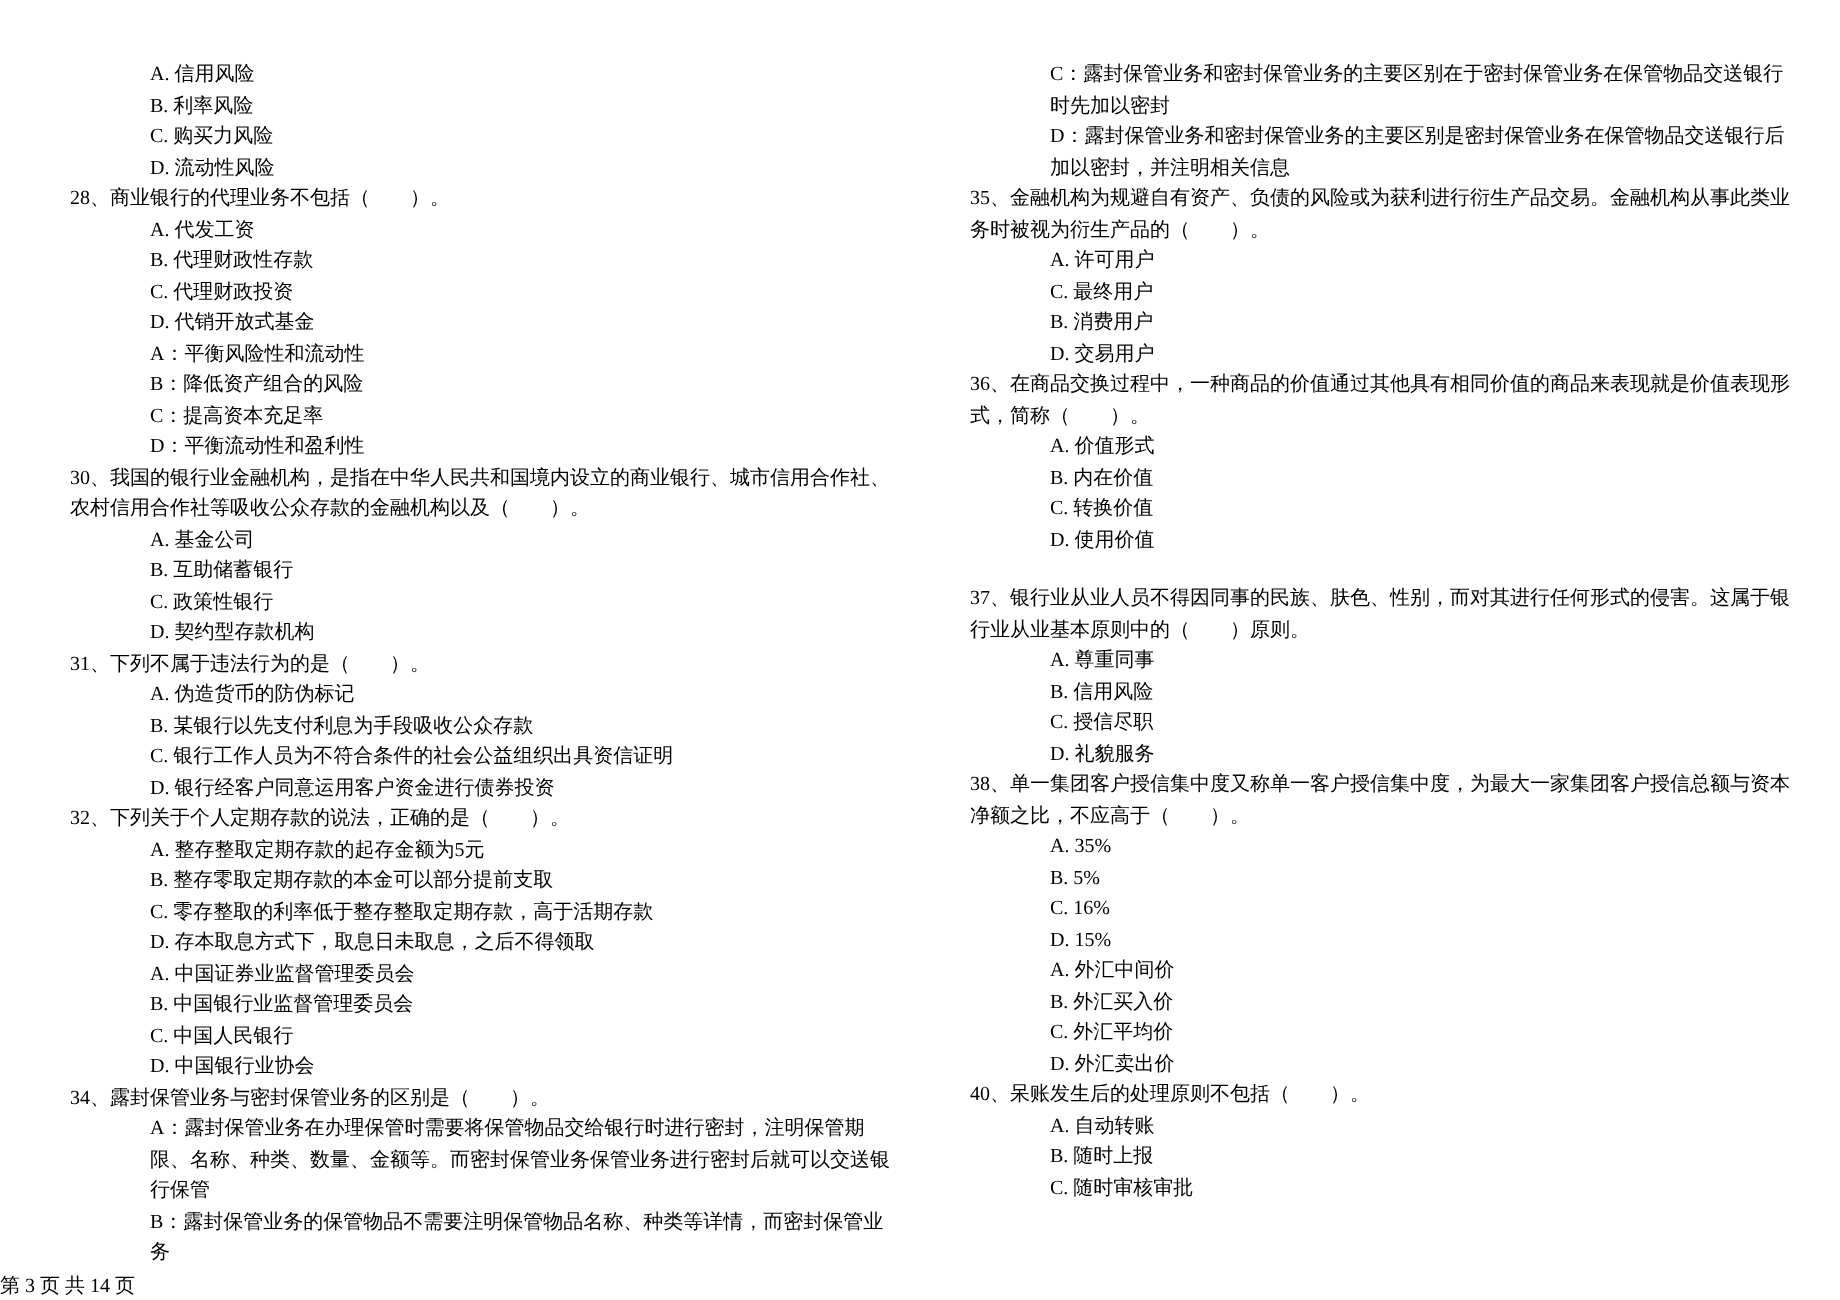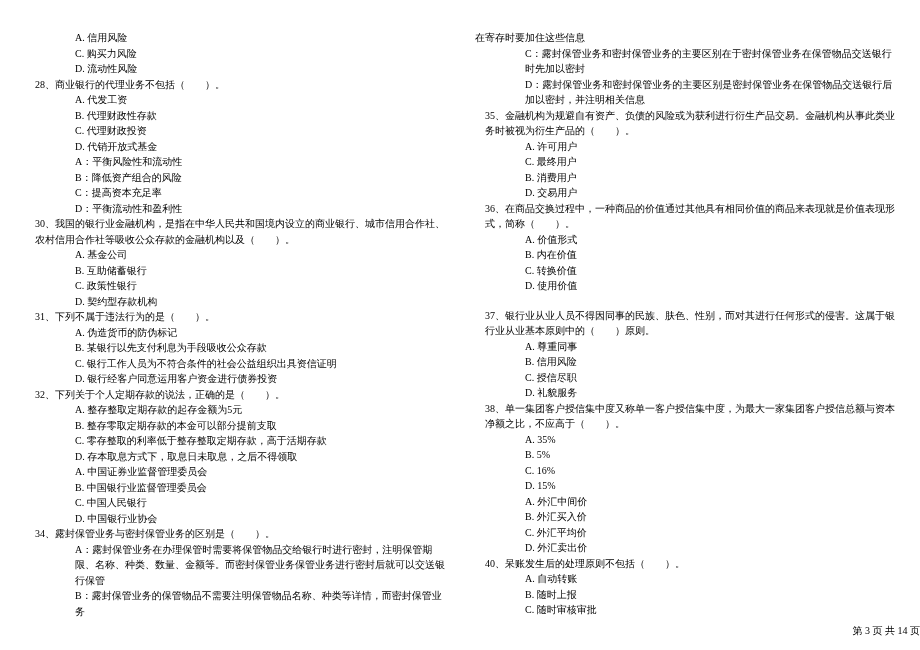--- a/index.html
+++ b/index.html
@@ -19,33 +19,34 @@
     }
     .col {
       flex: 1;
       line-height: 1.55;
     }
     .indent1 { padding-left: 50px; }
     .indent0 { padding-left: 10px; }
     .indent0b { padding-left: 0px; }
     .footer {
       position: absolute;
-      bottom: 12px;
+      bottom: 0;
       left: 0;
       right: 0;
-      text-align: right;
+      text-align: left;
       font-size: 10px;
     }
   </style>
 </head>
 <body>
 
 <div class="columns">
   <div class="col">
     <div class="indent1">A. 信用风险</div>
+    <div class="indent1">B. 利率风险</div>
     <div class="indent1">C. 购买力风险</div>
     <div class="indent1">D. 流动性风险</div>
 
     <div class="indent0">28、商业银行的代理业务不包括（　　）。</div>
     <div class="indent1">A. 代发工资</div>
     <div class="indent1">B. 代理财政性存款</div>
     <div class="indent1">C. 代理财政投资</div>
     <div class="indent1">D. 代销开放式基金</div>
 
     <div class="indent1">A：平衡风险性和流动性</div>
@@ -75,21 +76,20 @@
     <div class="indent1">B. 中国银行业监督管理委员会</div>
     <div class="indent1">C. 中国人民银行</div>
     <div class="indent1">D. 中国银行业协会</div>
 
     <div class="indent0">34、露封保管业务与密封保管业务的区别是（　　）。</div>
     <div class="indent1">A：露封保管业务在办理保管时需要将保管物品交给银行时进行密封，注明保管期限、名称、种类、数量、金额等。而密封保管业务保管业务进行密封后就可以交送银行保管</div>
     <div class="indent1">B：露封保管业务的保管物品不需要注明保管物品名称、种类等详情，而密封保管业务</div>
   </div>
 
   <div class="col">
-    <div class="indent0b">在寄存时要加住这些信息</div>
     <div class="indent1">C：露封保管业务和密封保管业务的主要区别在于密封保管业务在保管物品交送银行时先加以密封</div>
     <div class="indent1">D：露封保管业务和密封保管业务的主要区别是密封保管业务在保管物品交送银行后加以密封，并注明相关信息</div>
 
     <div class="indent0">35、金融机构为规避自有资产、负债的风险或为获利进行衍生产品交易。金融机构从事此类业务时被视为衍生产品的（　　）。</div>
     <div class="indent1">A. 许可用户</div>
     <div class="indent1">C. 最终用户</div>
     <div class="indent1">B. 消费用户</div>
     <div class="indent1">D. 交易用户</div>
 
     <div class="indent0">36、在商品交换过程中，一种商品的价值通过其他具有相同价值的商品来表现就是价值表现形式，简称（　　）。</div>

